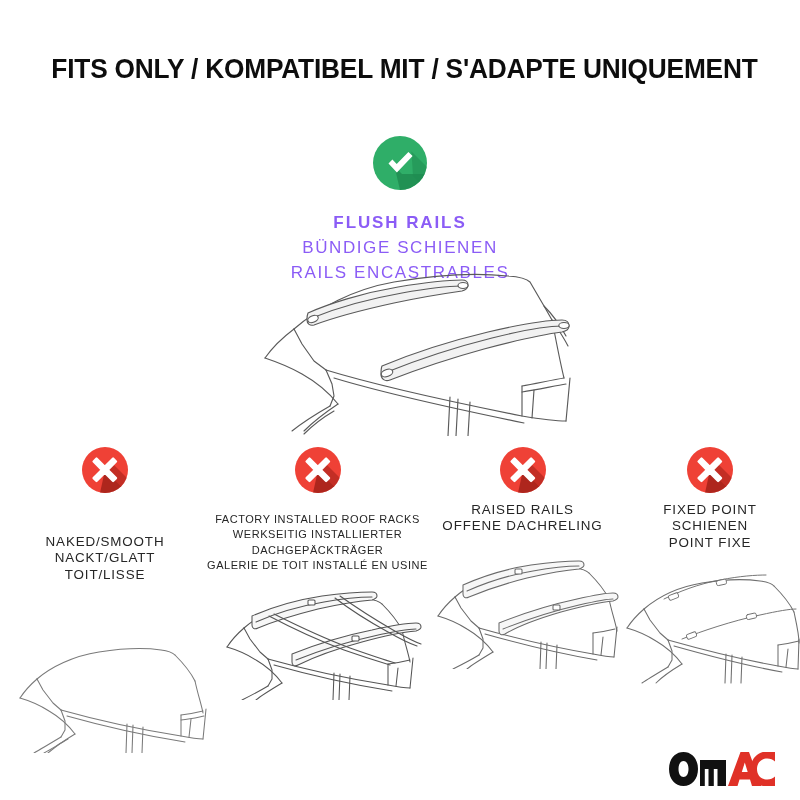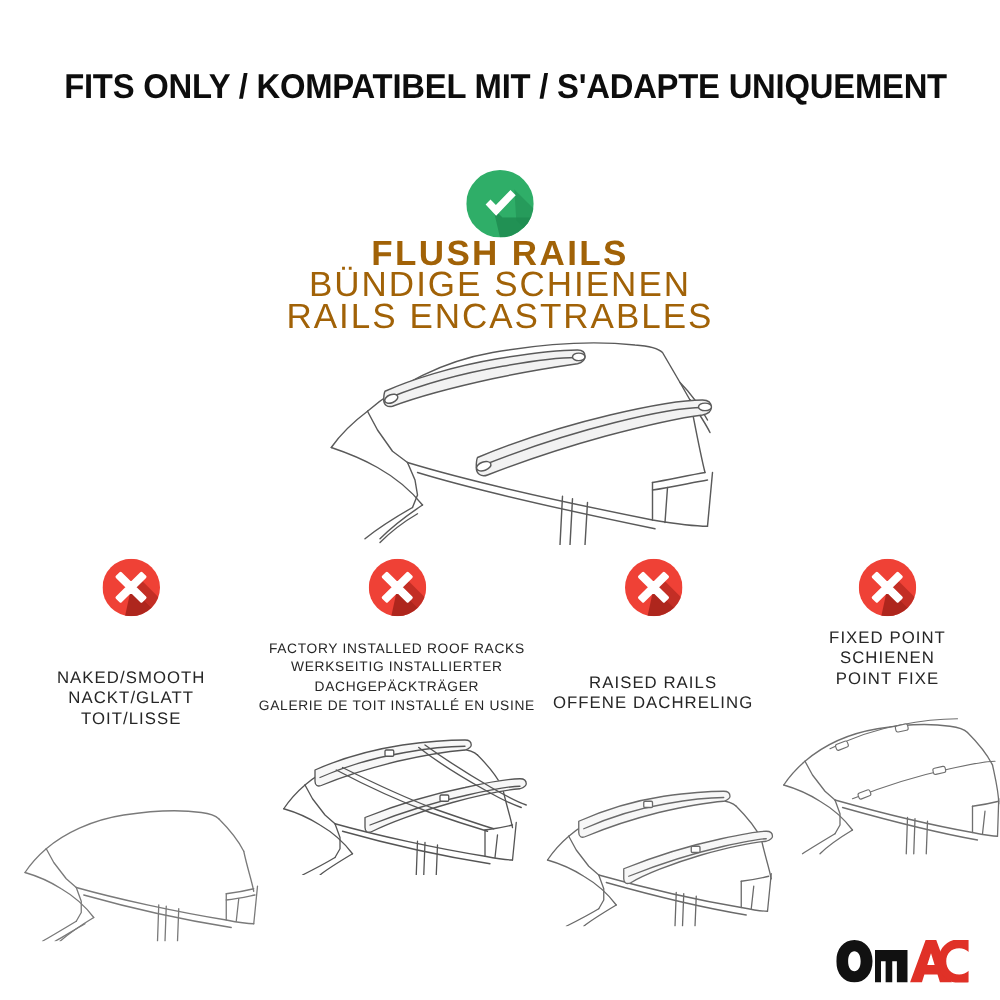--- a/index.html
+++ b/index.html
@@ -50,24 +50,24 @@
     justify-content: center;
   }
   .icon-circle {
     position: relative;
     width: 54px;
     height: 54px;
   }
   .icon-circle svg { display: block; }
 
   .main-labels {
-    margin-top: 0;
+    margin-top: 20px;
     text-align: center;
-    color: #a16207;
-    font-size: 28px;
+    color: #8b5cf6;
+    font-size: 17px;
     line-height: 25px;
     letter-spacing: 1.6px;
     font-weight: 400;
   }
   .main-labels .l1 { font-weight: 700; letter-spacing: 1.9px; }
 
   
   .hero-art {
     position: absolute;
     left: 222px;
@@ -86,21 +86,21 @@
     display: flex;
   }
   .option {
     box-sizing: border-box;
     display: flex;
     flex-direction: column;
     align-items: center;
   }
   .option.o1 { width: 210px; gap: 32px; }
   .option.o2 { width: 215px; }
-  .option.o3 { width: 195px; gap: 36px; }
+  .option.o3 { width: 195px; }
   .option.o4 { width: 180px; }
 
   .x-circle {
     width: 46px;
     height: 46px;
   }
   .x-circle svg { display: block; }
 
   .option-labels {
     margin-top: 9px;

